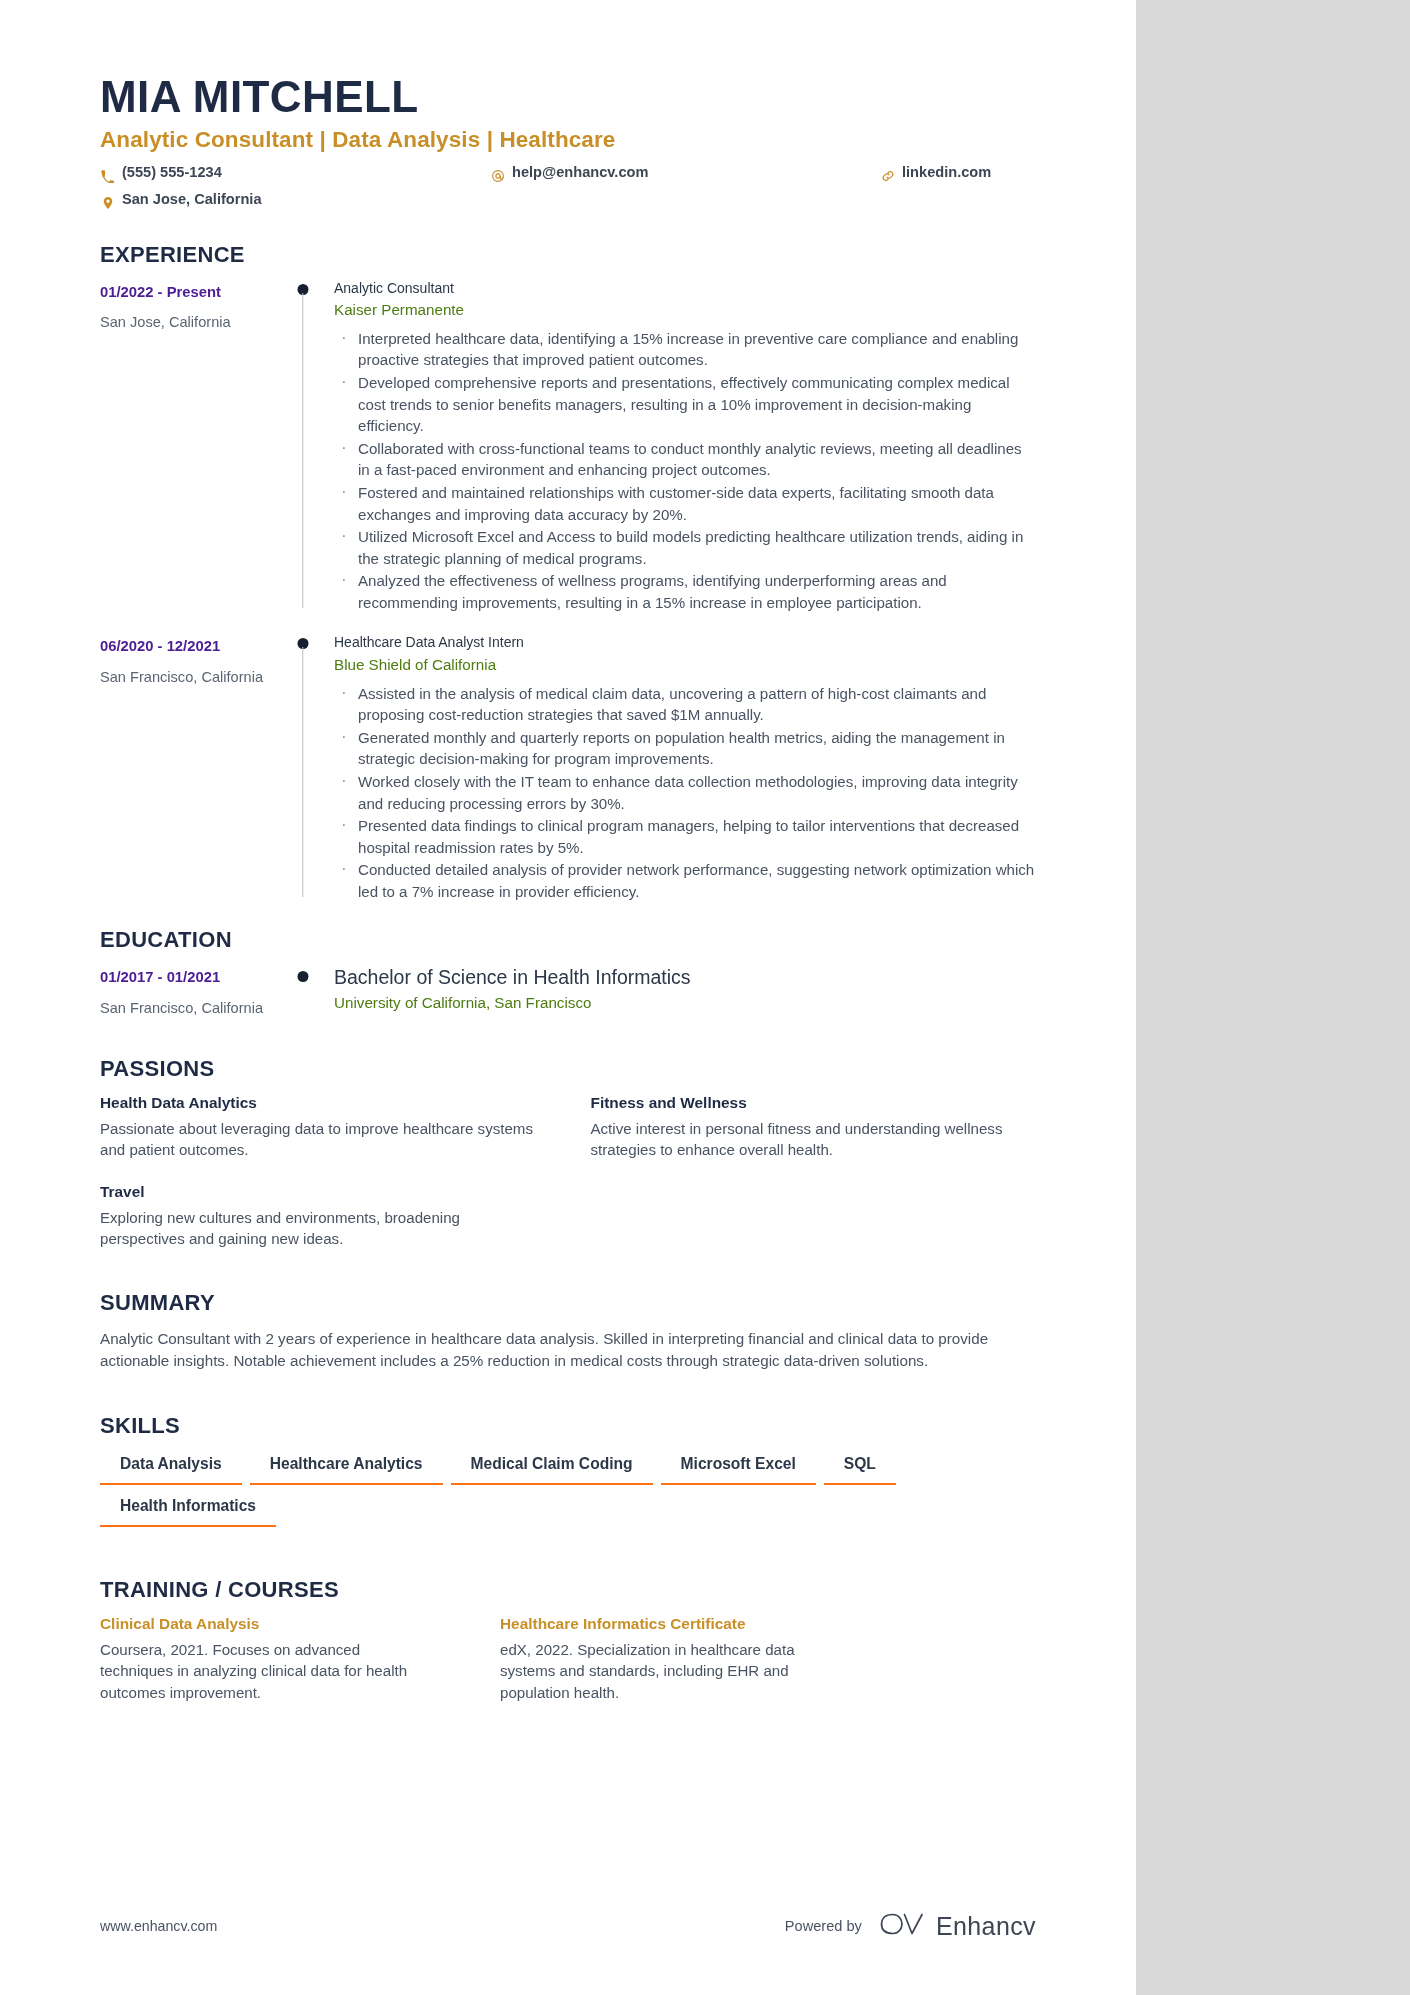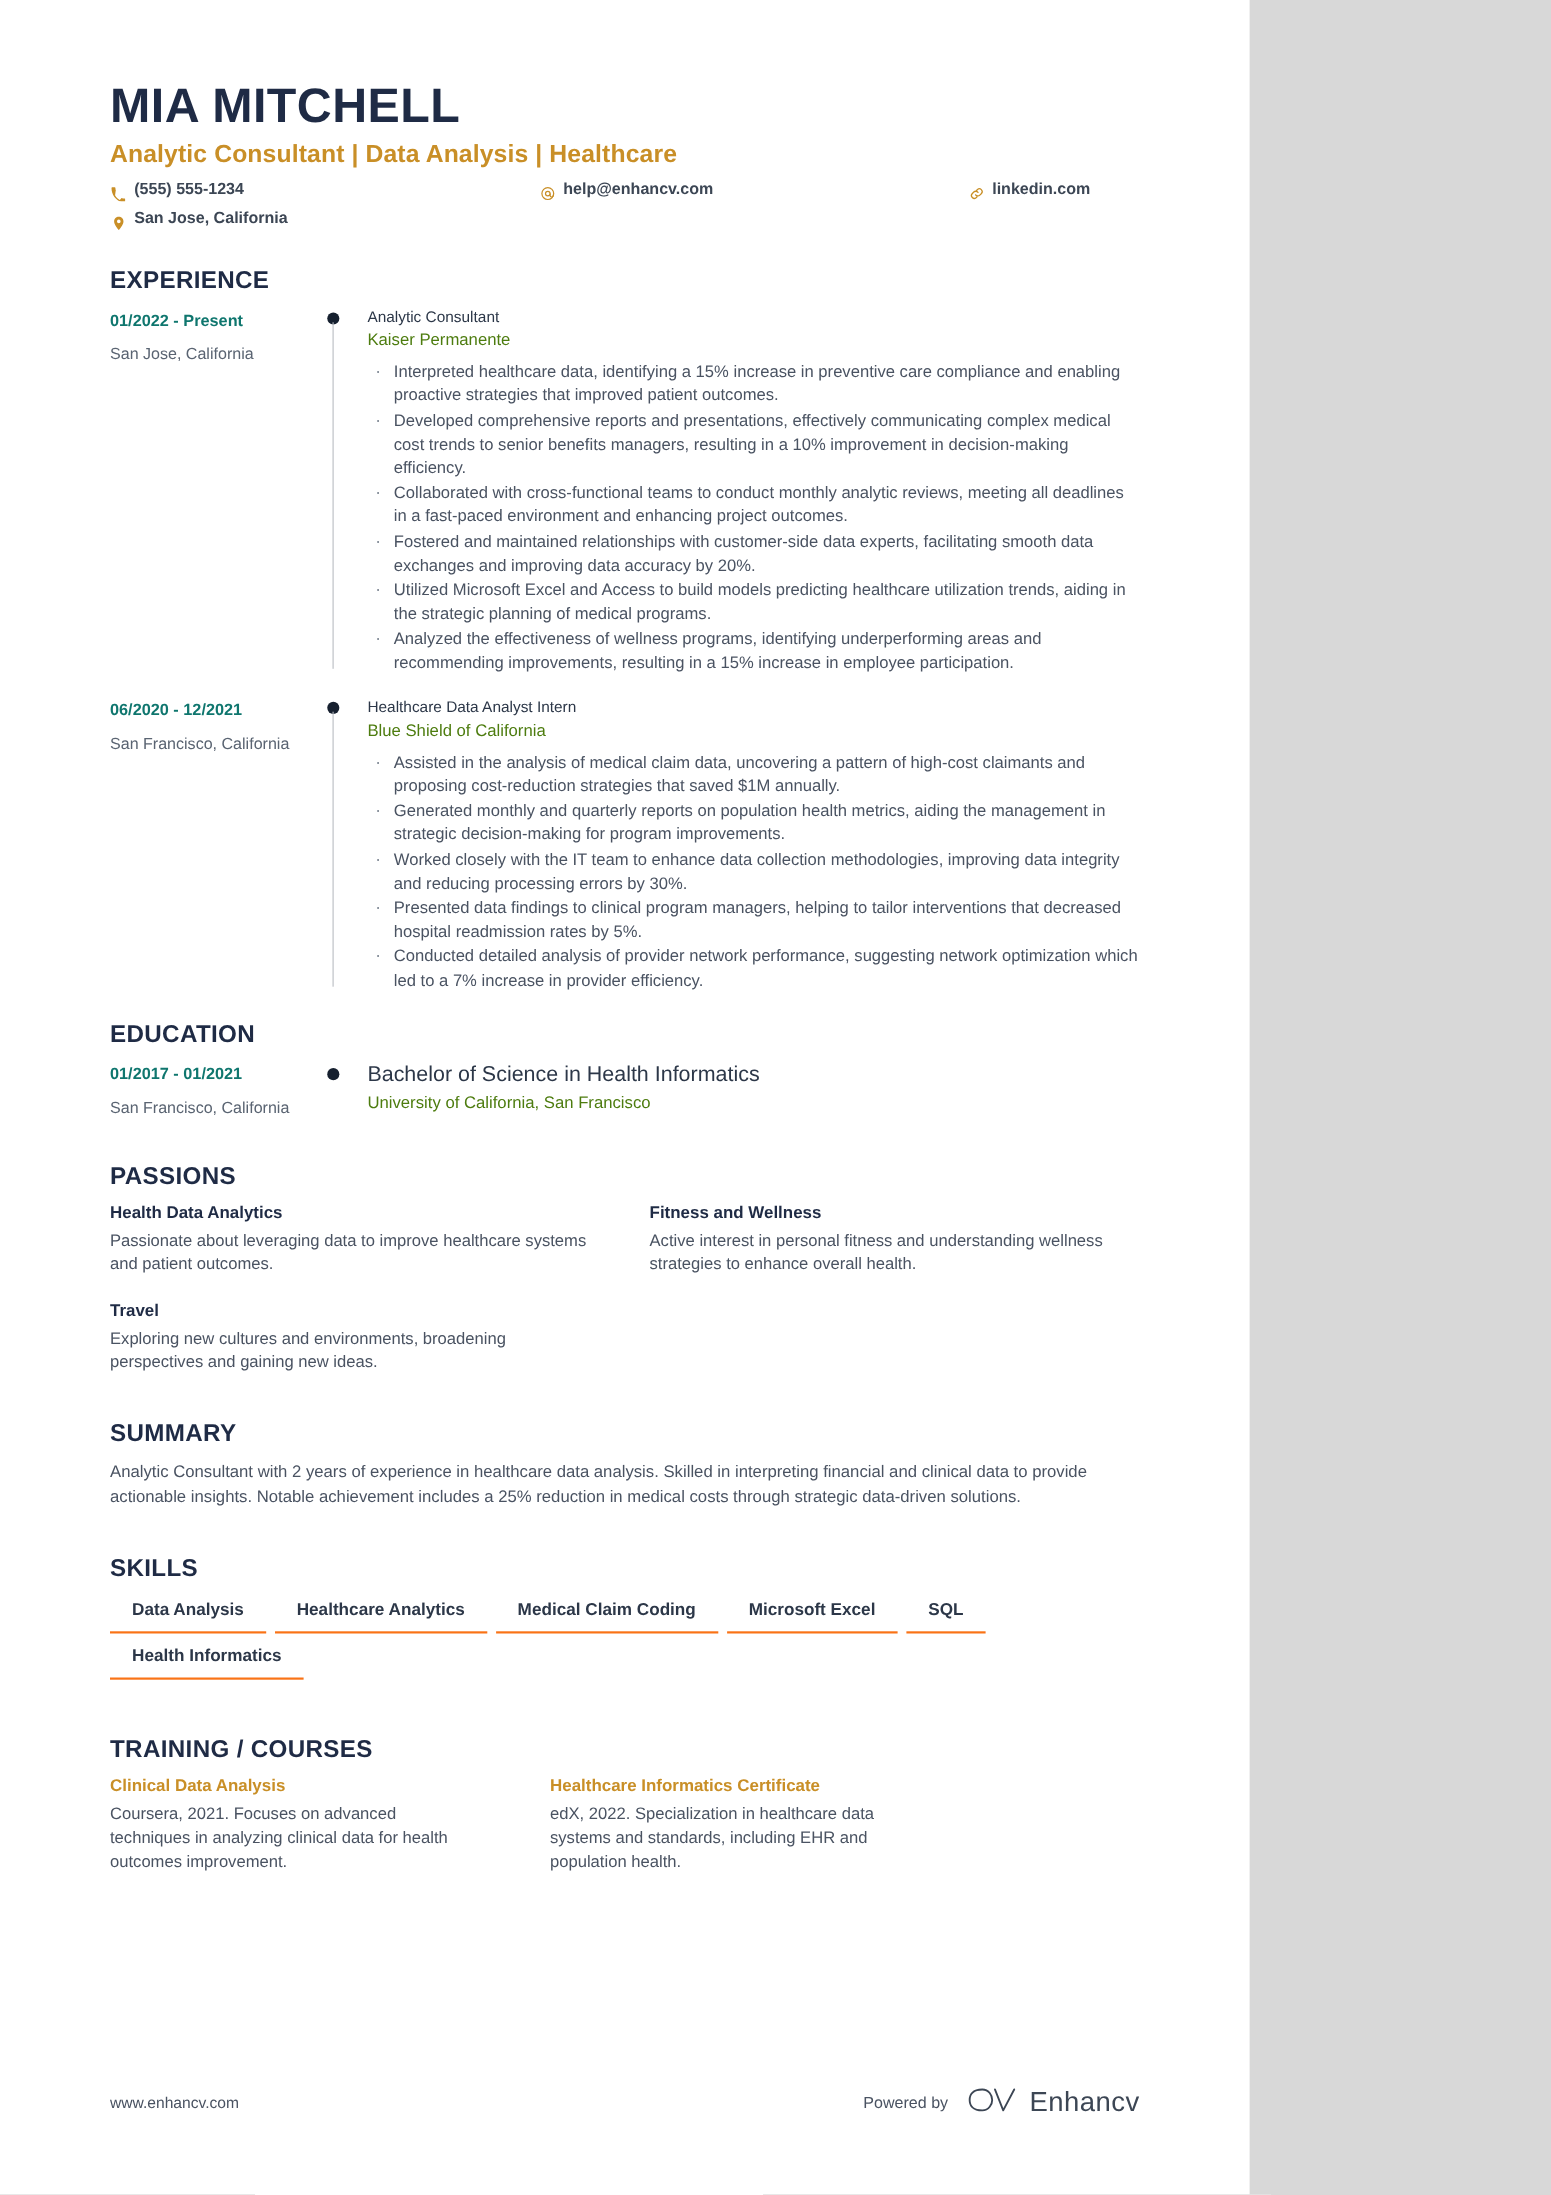--- a/index.html
+++ b/index.html
@@ -72,21 +72,21 @@
   
   .entry {
     display: grid;
     grid-template-columns: 185px 36px 1fr;
     position: relative;
   }
   .entry-left { padding-top: 3px; }
   .e-date {
     font-size: 14.8px;
     font-weight: 700;
-    color: #0f766e;
+    color: #4c1d95;
     line-height: 1.3;
   }
   .e-loc {
     margin-top: 11px;
     font-size: 14.6px;
     color: #5a6472;
     line-height: 1.3;
   }
   .rail {
     position: relative;
@@ -212,21 +212,21 @@
     font-size: 15.1px;
     color: #4a5362;
     line-height: 1.43;
   }
 
   
   .footer {
     position: absolute;
     left: 100px;
     right: 100px;
-    bottom: 66px;
+    bottom: 52px;
     display: flex;
     align-items: center;
     justify-content: space-between;
   }
   .footer-url {
     font-size: 14.2px;
     color: #4a5362;
   }
   .footer-right {
     display: flex;

